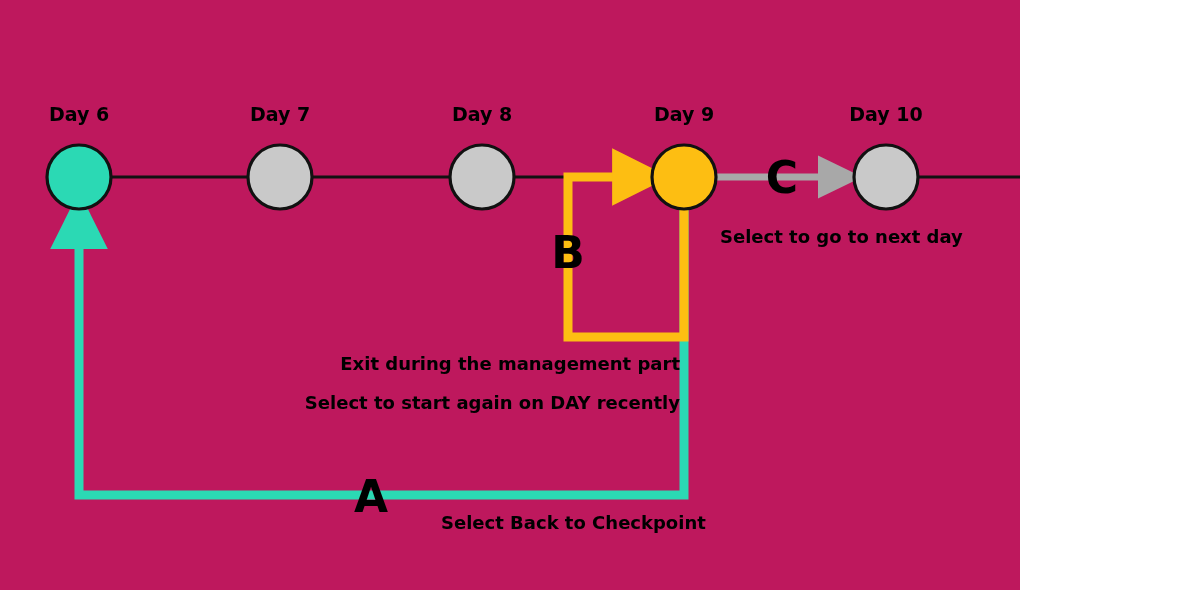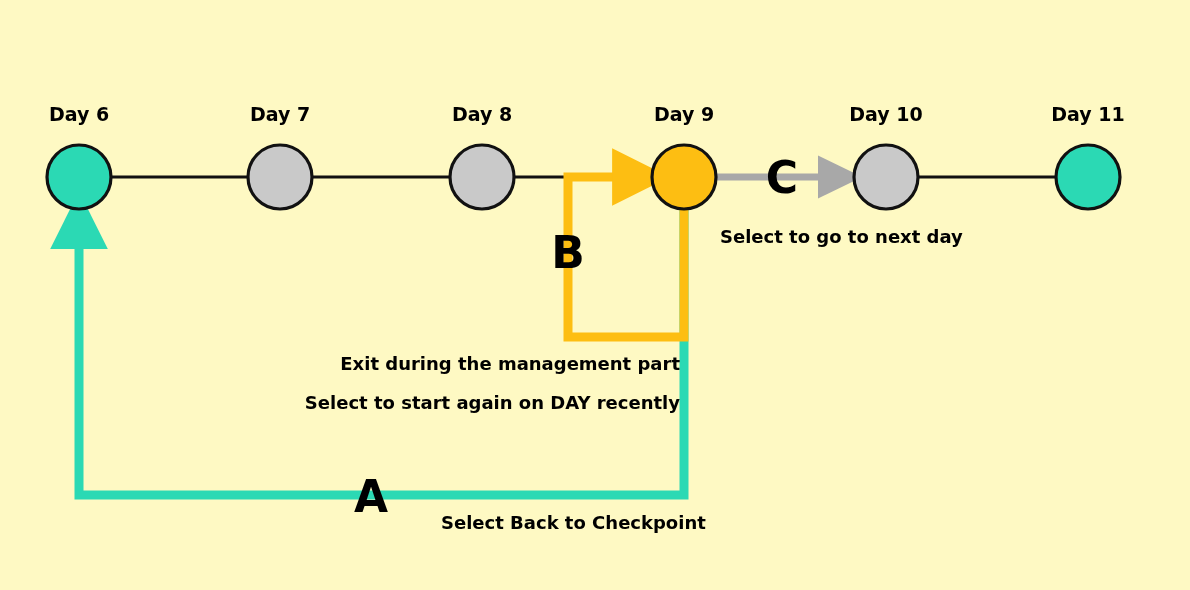--- a/index.html
+++ b/index.html
@@ -5,23 +5,23 @@
   html, body {
     margin: 0;
     padding: 0;
     background: #ffffff;
   }
   body {
     font-family: "DejaVu Sans", sans-serif;
   }
   #canvas-wrap {
     position: relative;
-    width: 1190px;
+    width: 1020px;
     height: 590px;
-    background: #fef9c3;
+    background: #be185d;
     overflow: hidden;
   }
   svg.diagram {
     position: absolute;
     left: 0;
     top: 0;
     width: 1190px;
     height: 590px;
     display: block;
   }

